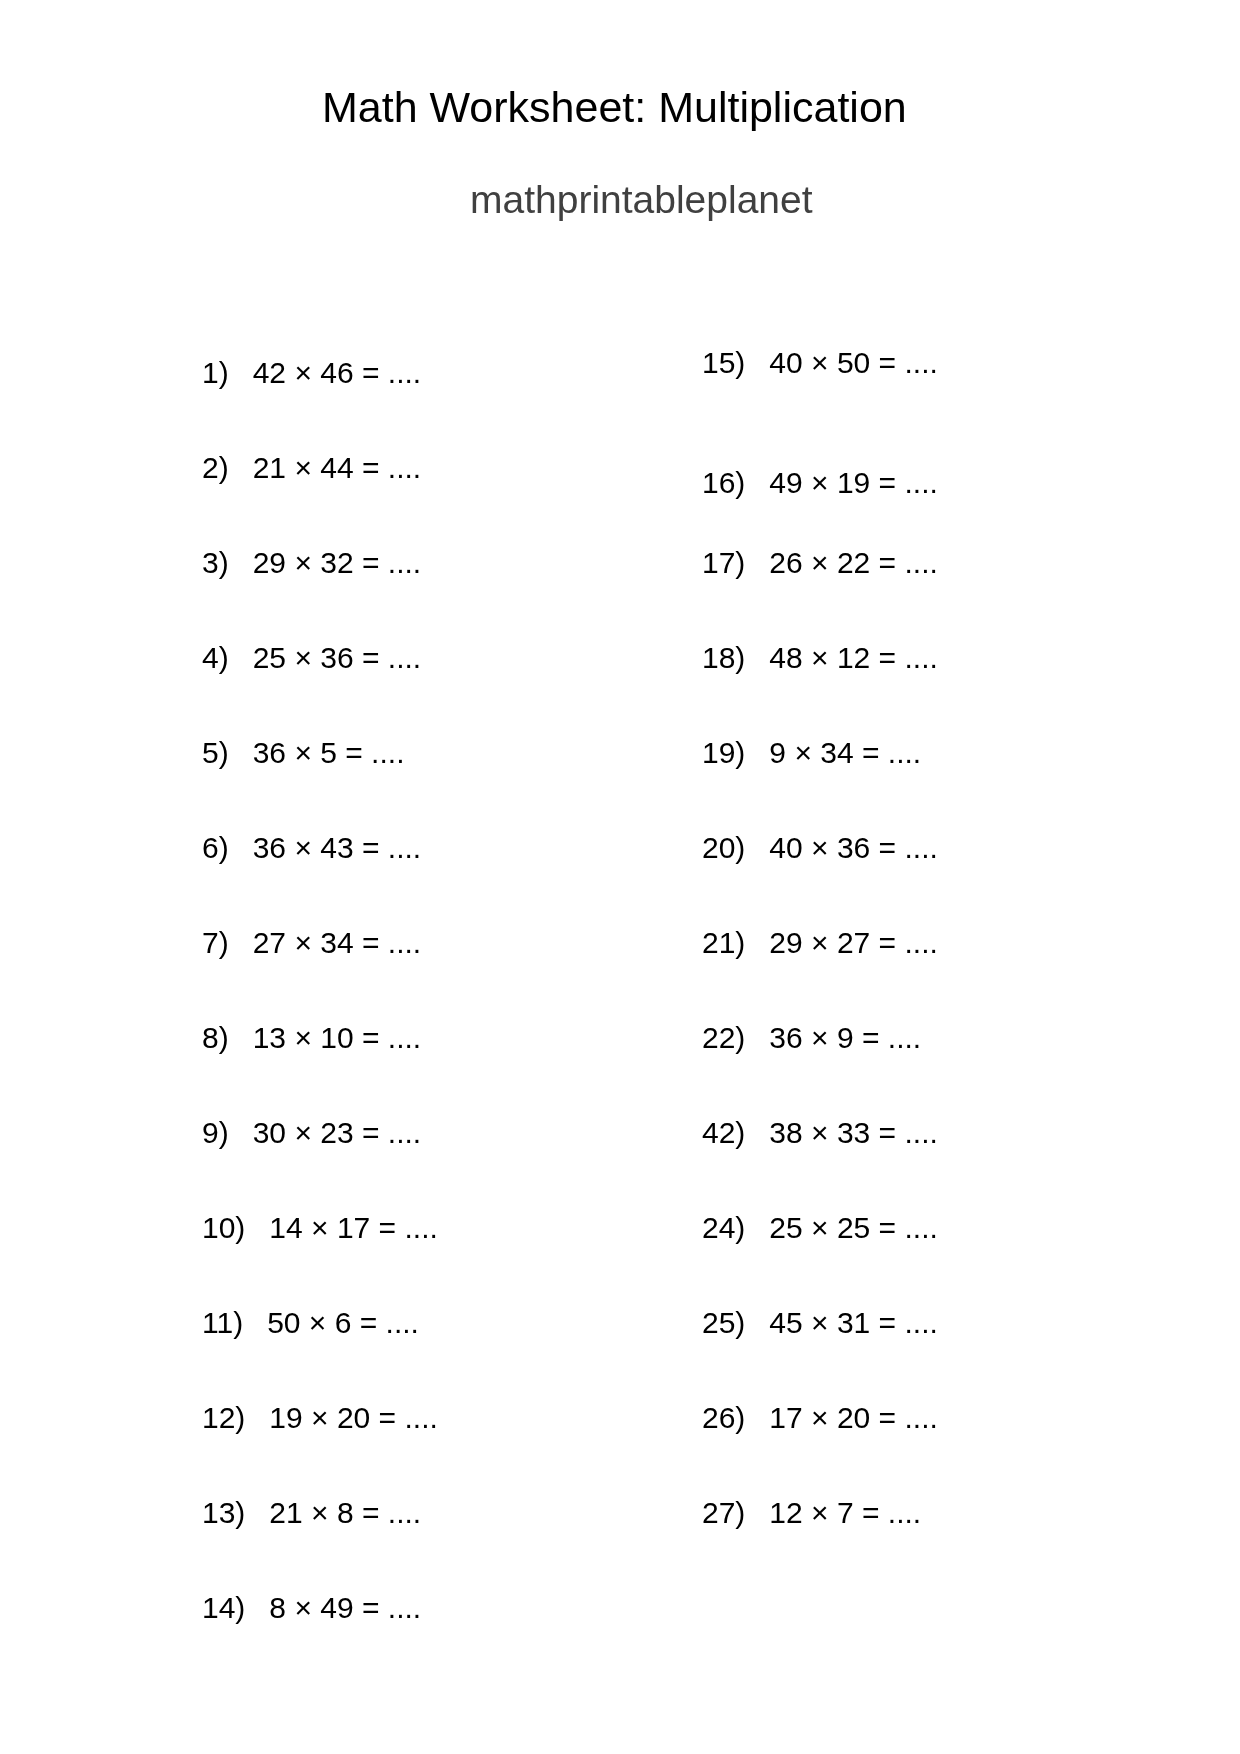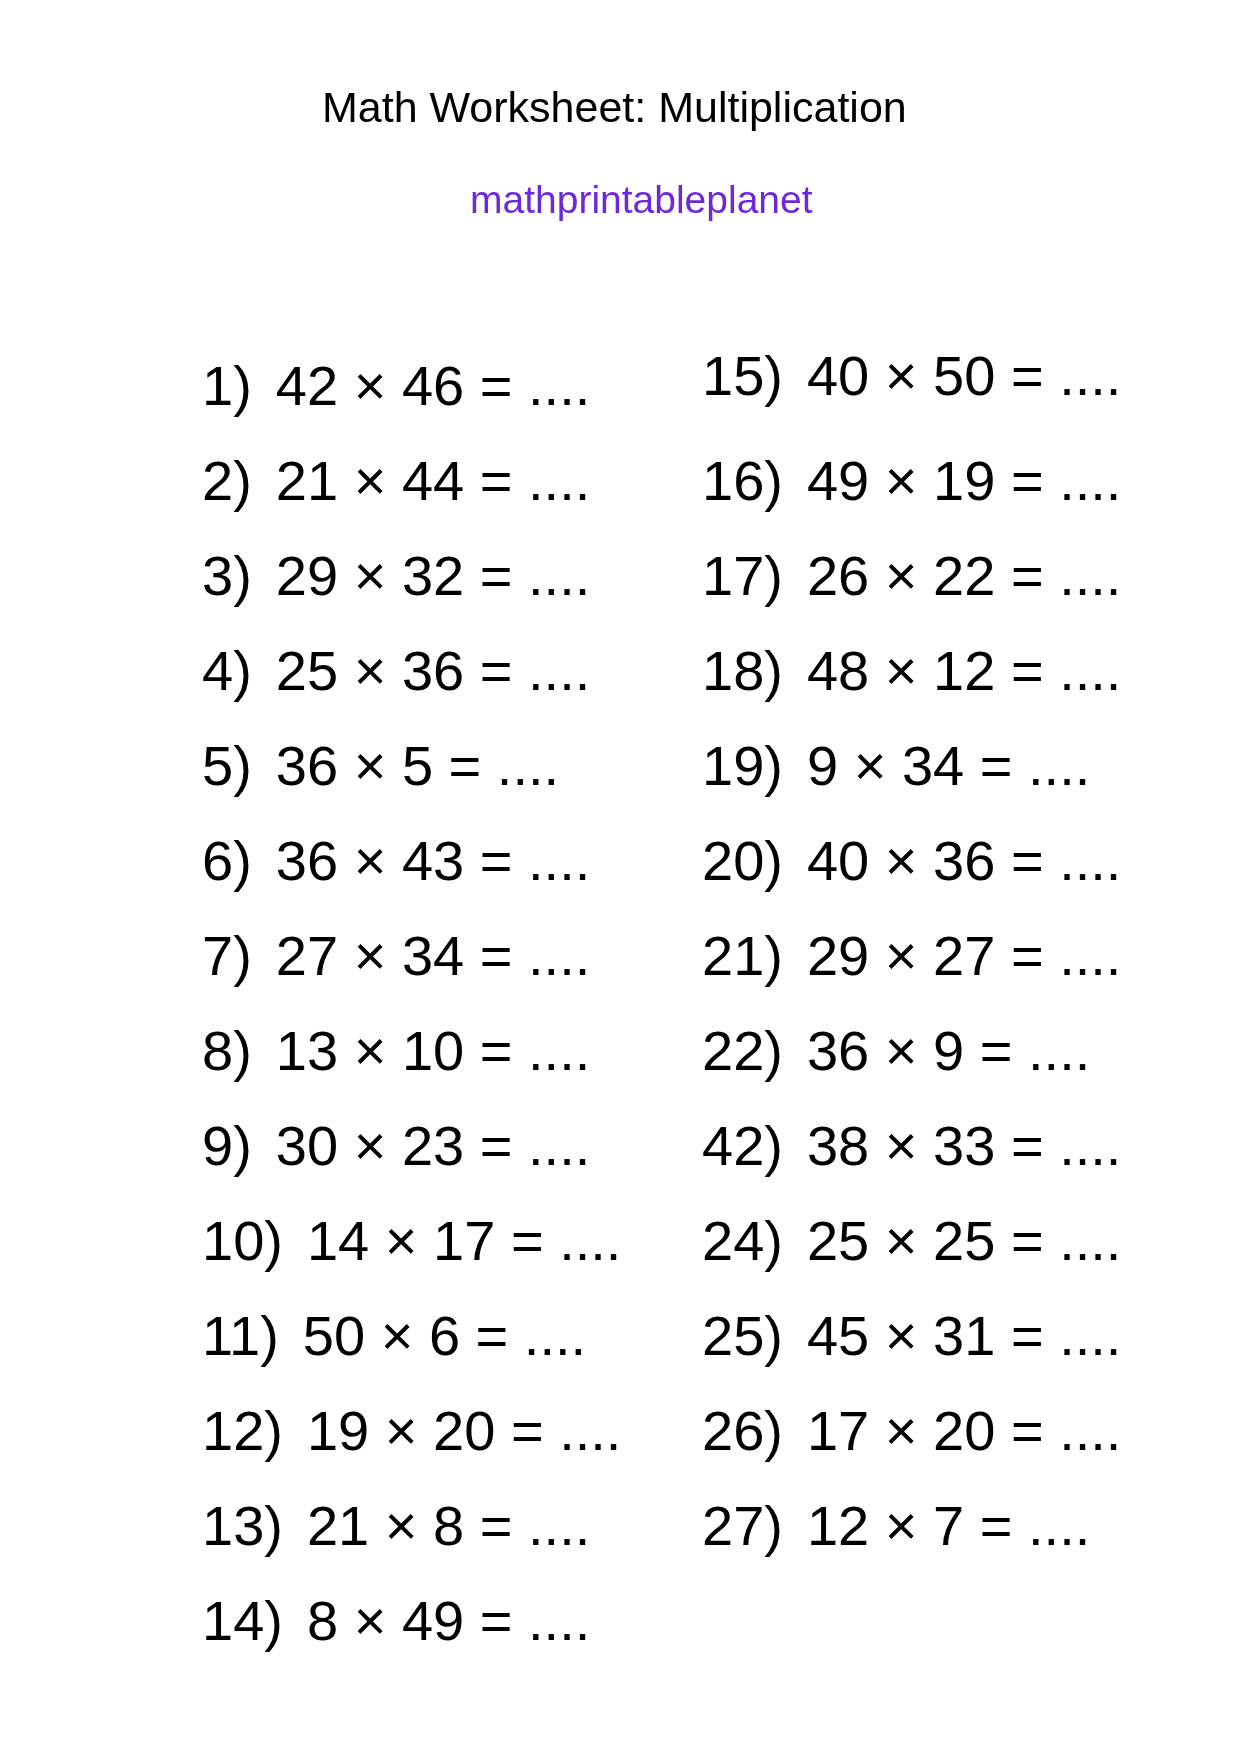--- a/index.html
+++ b/index.html
@@ -1,23 +1,23 @@
 <!DOCTYPE html>
 <html><head>
   <meta charset="utf-8">
   <style>
     html, body { margin: 0; padding: 0; background: #ffffff; }
     body { width: 1240px; height: 1754px; position: relative; overflow: hidden;
            font-family: "Liberation Sans", sans-serif; color: #000; }
     .title { position: absolute; left: 322px; top: 86px; font-size: 43px; line-height: 1; white-space: nowrap; }
-    .subtitle { position: absolute; left: 470px; top: 180px; font-size: 39px; line-height: 1; color: #6d28d9; white-space: nowrap; }
+    .subtitle { position: absolute; left: 470px; top: 180px; font-size: 39px; line-height: 1; color: #404040; white-space: nowrap; }
     .col { position: absolute; top: 0; }
     .col-left { left: 202px; }
     .col-right { left: 702px; }
-    .problem { position: absolute; left: 0; font-size: 56px; line-height: 1; white-space: nowrap; }
+    .problem { position: absolute; left: 0; font-size: 30px; line-height: 1; white-space: nowrap; }
     .problem .num { display: inline-block; margin-right: 24px; }
   </style>
 </head>
 <body>
 
 <div class="title">Math Worksheet: Multiplication</div>
 <div class="subtitle">mathprintableplanet</div>
 
 <div class="col col-left">
   <div class="problem" style="top:358px"><span class="num">1)</span><span>42 × 46 = ....</span></div>
@@ -31,21 +31,21 @@
   <div class="problem" style="top:1118px"><span class="num">9)</span><span>30 × 23 = ....</span></div>
   <div class="problem" style="top:1213px"><span class="num">10)</span><span>14 × 17 = ....</span></div>
   <div class="problem" style="top:1308px"><span class="num">11)</span><span>50 × 6 = ....</span></div>
   <div class="problem" style="top:1403px"><span class="num">12)</span><span>19 × 20 = ....</span></div>
   <div class="problem" style="top:1498px"><span class="num">13)</span><span>21 × 8 = ....</span></div>
   <div class="problem" style="top:1593px"><span class="num">14)</span><span>8 × 49 = ....</span></div>
 </div>
 
 <div class="col col-right">
   <div class="problem" style="top:348px"><span class="num">15)</span><span>40 × 50 = ....</span></div>
-  <div class="problem" style="top:453px"><span class="num">16)</span><span>49 × 19 = ....</span></div>
+  <div class="problem" style="top:468px"><span class="num">16)</span><span>49 × 19 = ....</span></div>
   <div class="problem" style="top:548px"><span class="num">17)</span><span>26 × 22 = ....</span></div>
   <div class="problem" style="top:643px"><span class="num">18)</span><span>48 × 12 = ....</span></div>
   <div class="problem" style="top:738px"><span class="num">19)</span><span>9 × 34 = ....</span></div>
   <div class="problem" style="top:833px"><span class="num">20)</span><span>40 × 36 = ....</span></div>
   <div class="problem" style="top:928px"><span class="num">21)</span><span>29 × 27 = ....</span></div>
   <div class="problem" style="top:1023px"><span class="num">22)</span><span>36 × 9 = ....</span></div>
   <div class="problem" style="top:1118px"><span class="num">42)</span><span>38 × 33 = ....</span></div>
   <div class="problem" style="top:1213px"><span class="num">24)</span><span>25 × 25 = ....</span></div>
   <div class="problem" style="top:1308px"><span class="num">25)</span><span>45 × 31 = ....</span></div>
   <div class="problem" style="top:1403px"><span class="num">26)</span><span>17 × 20 = ....</span></div>

